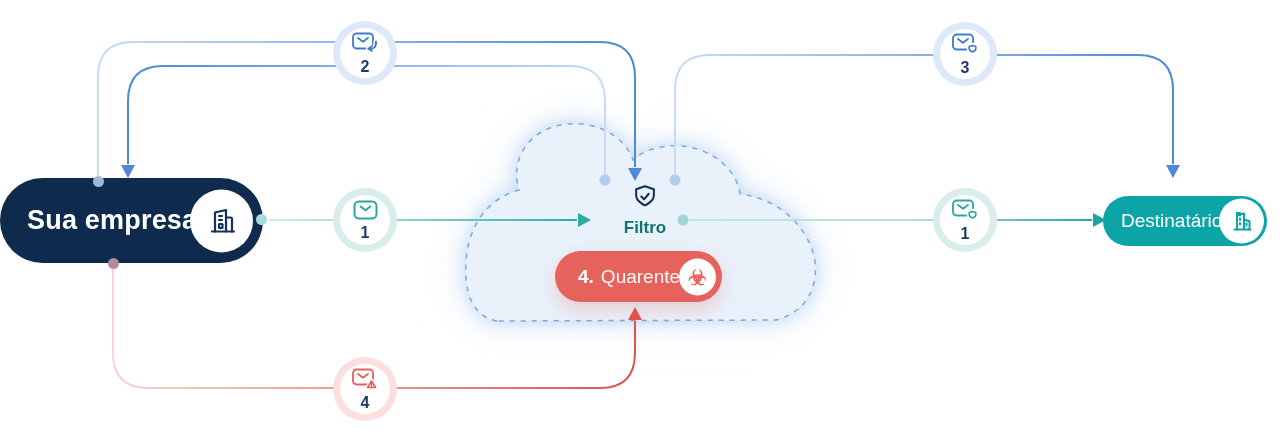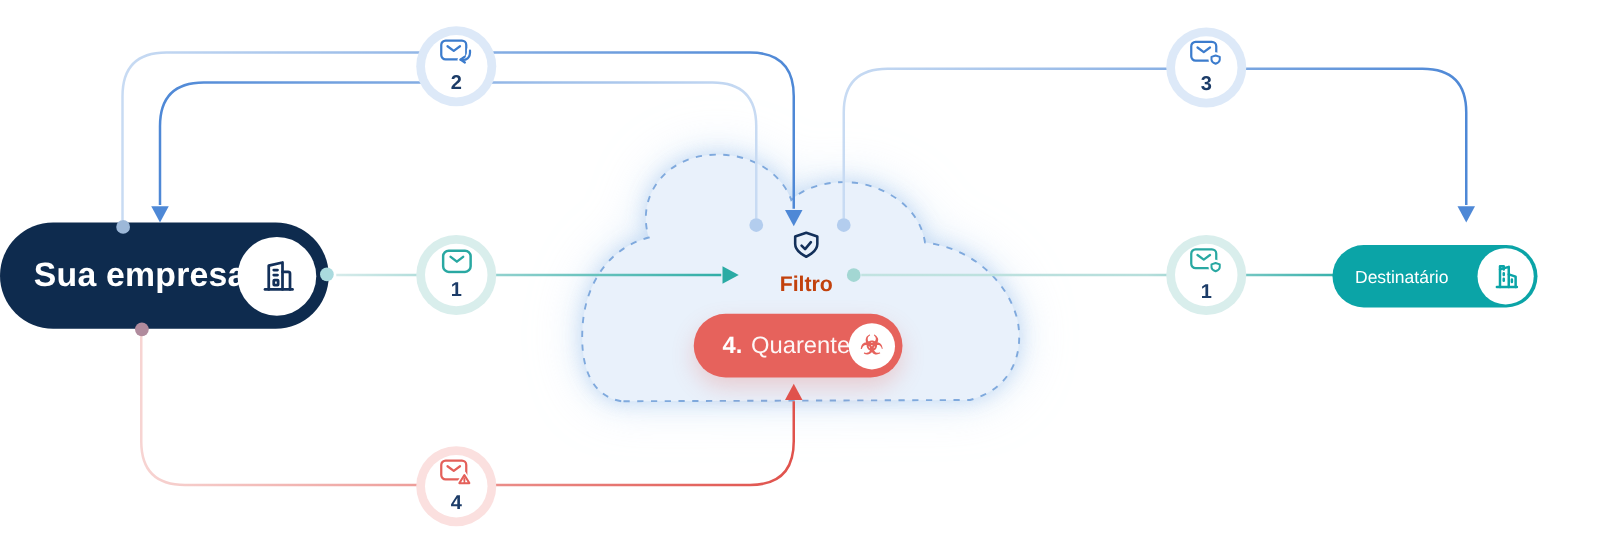--- a/index.html
+++ b/index.html
@@ -15,22 +15,22 @@
     left:0;top:178px;width:263px;height:85px;border-radius:43px;
     background:#0e2b4e;color:#fff;padding-left:27px;
     font-size:27px;font-weight:bold;letter-spacing:.2px;
   }
   .pill-company .node-circle{
     position:absolute;right:10px;top:50%;transform:translateY(-50%);
     width:63px;height:63px;border-radius:50%;background:#fff;
     display:flex;align-items:center;justify-content:center;
   }
   .pill-recipient{
-    left:1066px;top:196px;width:164px;height:50px;border-radius:25px;
-    background:#0ba4a7;color:#fff;padding-left:18px;font-size:14px;
+    left:1103px;top:196px;width:164px;height:50px;border-radius:25px;
+    background:#0ba4a7;color:#fff;padding-left:18px;font-size:19px;
   }
   .pill-recipient .node-circle{
     position:absolute;right:3px;top:50%;transform:translateY(-50%);
     width:45px;height:45px;border-radius:50%;background:#fff;
     display:flex;align-items:center;justify-content:center;
   }
   .pill-quarantine{
     left:555px;top:251px;width:167px;height:51px;border-radius:26px;
     background:#e6625c;color:#fff;padding-left:23px;font-size:19px;
     box-shadow:0 8px 18px rgba(230,98,92,.25);
@@ -41,21 +41,21 @@
     position:absolute;right:6px;top:50%;transform:translateY(-50%);
     width:37px;height:37px;border-radius:50%;background:#fff;
     display:flex;align-items:center;justify-content:center;
   }
   .bio-glyph{color:#e6625c;font-size:21px;line-height:1;font-weight:bold;}
 
   
   .filter-node{
     position:absolute;left:600px;top:183px;width:90px;z-index:2;
     display:flex;flex-direction:column;align-items:center;gap:2px;
-    color:#c2410c;font-size:17px;font-weight:bold;
+    color:#0f766e;font-size:17px;font-weight:bold;
   }
 
   
   .badge{
     position:absolute;width:64px;height:64px;border-radius:50%;z-index:3;
     display:flex;align-items:center;justify-content:center;
   }
   .badge.halo-blue{background:#dde9f8;}
   .badge.halo-teal{background:#d9eeec;}
   .badge.halo-red{background:#fbe0df;}

